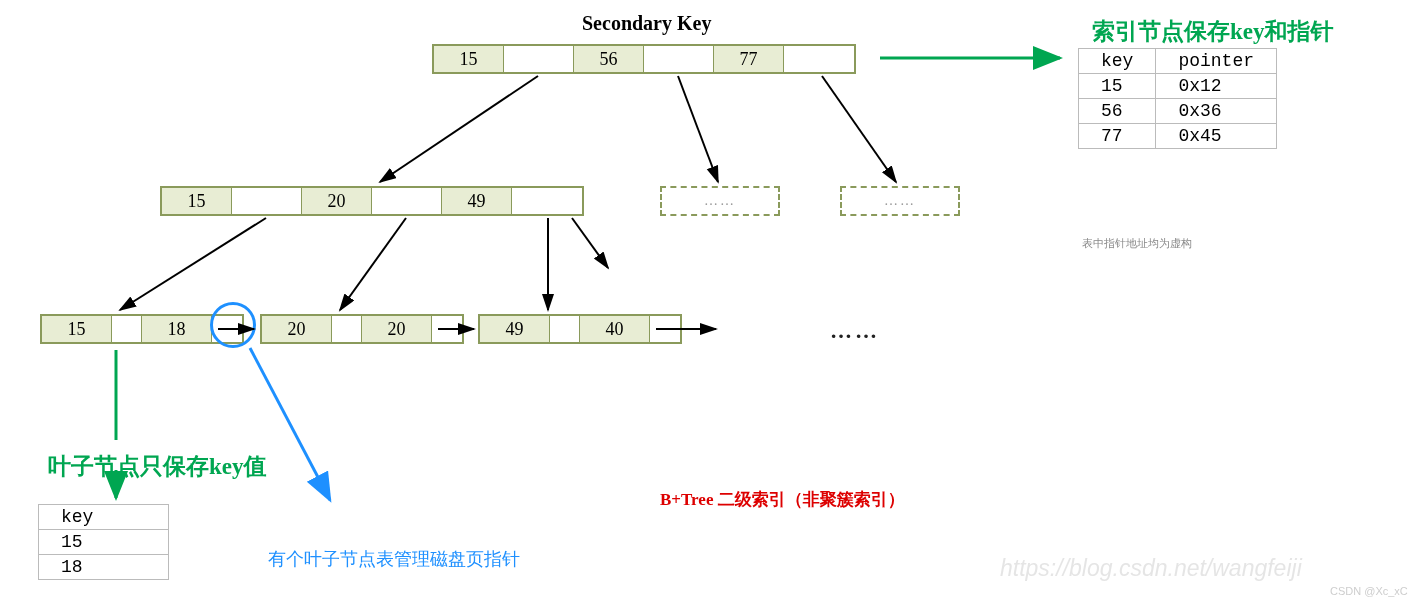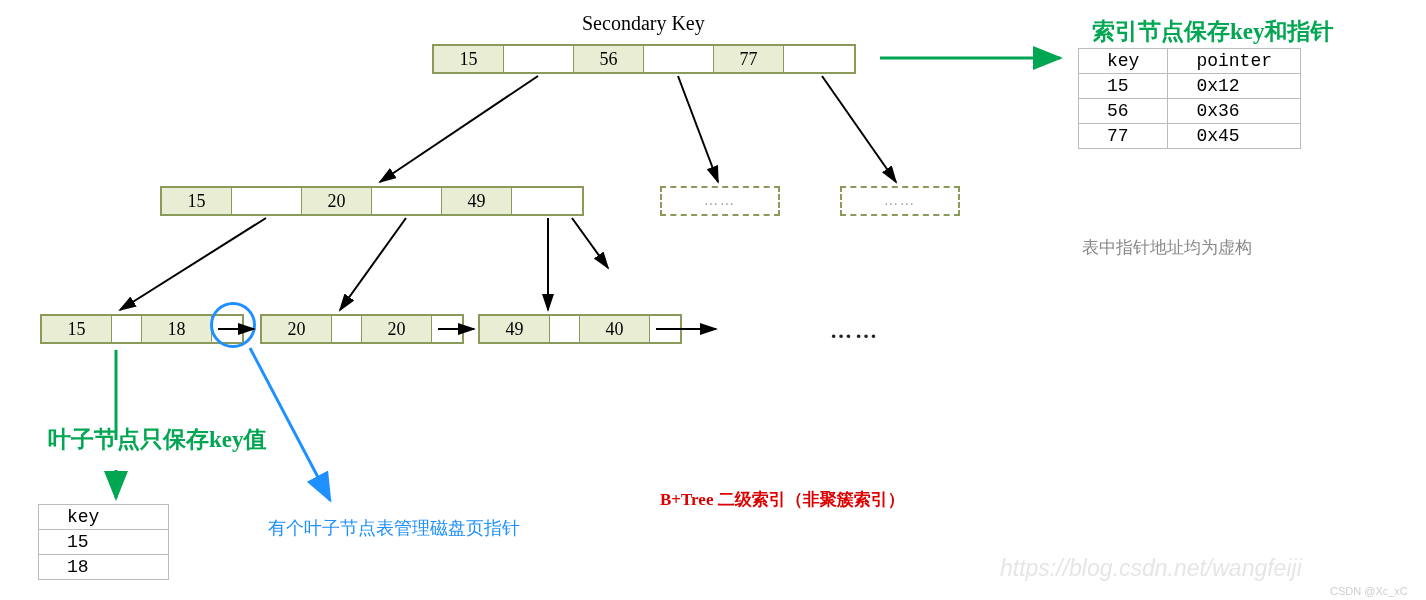--- a/index.html
+++ b/index.html
@@ -1,34 +1,34 @@
 <!DOCTYPE html>
 <html><head>
 <meta charset="utf-8">
 <style>
   * { box-sizing: border-box; margin: 0; padding: 0; }
   body { width: 1426px; height: 600px; position: relative; font-family: "Times New Roman", serif; background: #fff; overflow: hidden; }
-  .title { position: absolute; font-weight: normal; font-size: 20px; color: #000; }
+  .title { position: absolute; font-weight: bold; font-size: 20px; color: #000; }
   .green-label { position: absolute; color: #00a651; font-weight: bold; font-size: 23px; font-family: "SimSun", serif; }
-  .blue-label { position: absolute; color: #1e90ff; font-size: 18px; font-family: "SimSun", serif; }
+  .blue-label { position: absolute; color: #1e90ff; font-size: 18px; font-family: "SimSun", serif; margin-top: 31px; }
   .red-label { position: absolute; color: #d00; font-weight: bold; font-size: 17px; font-family: "SimSun", serif; }
-  .gray-label { position: absolute; color: #888; font-size: 17px; font-family: "SimSun", serif; }
+  .gray-label { position: absolute; color: #888; font-size: 11px; font-family: "SimSun", serif; }
   .watermark { position: absolute; color: rgba(150,150,150,0.25); font-size: 23px; font-family: Arial, sans-serif; font-style: italic; }
   .attribution { position: absolute; color: rgba(130,130,130,0.4); font-size: 11px; font-family: Arial, sans-serif; text-align: right; }
 
   .node { position: absolute; display: flex; border: 2px solid #8a9a5b; }
   .cell { width: 70px; height: 26px; display: flex; align-items: center; justify-content: center; font-size: 18px; font-family: "Times New Roman", serif; }
   .filled { background: #e8edd4; border-right: 1px solid #8a9a5b; }
   .empty { background: #fff; border-right: 1px solid #8a9a5b; }
   .cell:last-child { border-right: none; }
 
   .dashed-node { position: absolute; border: 2px dashed #8a9a5b; background: #fff; display:flex; align-items:center; justify-content:center; color:#999; font-size:14px; letter-spacing:2px; }
 
   .info-table { position: absolute; border-collapse: collapse; font-family: "Courier New", monospace; font-size: 18px; }
-  .info-table td { border: 1px solid #bbb; padding: 2px 28px; min-width: 60px; }
+  .info-table td { border: 1px solid #bbb; padding: 2px 22px; min-width: 60px; }
   
   .dots { position: absolute; font-size: 22px; font-weight: bold; letter-spacing: 3px; color: #222; }
   .circle { position: absolute; border: 3px solid #1e90ff; border-radius: 50%; }
 
   svg.arrows { position: absolute; top:0; left:0; width:1426px; height:600px; pointer-events:none; }
 </style>
 </head>
 <body>
 
 <div class="title" style="left:582px; top:12px;">Secondary Key</div>
@@ -97,21 +97,21 @@
   <div class="cell filled">49</div>
   <div class="cell empty" style="width:30px;"></div>
   <div class="cell filled">40</div>
   <div class="cell empty" style="width:30px;"></div>
 </div>
 
 <div class="dots" style="left:830px; top:318px;">……</div>
 
 <div class="circle" style="left:210px; top:302px; width:46px; height:46px;"></div>
 
-<div class="green-label" style="left:48px; top:424px;">叶子节点只保存key值</div>
+<div class="green-label" style="left:48px; top:451px;">叶子节点只保存key值</div>
 
 <div class="blue-label" style="left:268px; top:516px;">有个叶子节点表管理磁盘页指针</div>
 
 <div class="red-label" style="left:660px; top:488px;">B+Tree 二级索引（非聚簇索引）</div>
 
 <table class="info-table" style="left:38px; top:504px;">
   <tbody>
       <tr>
         <td style="width:130px;">key</td>
       </tr>

